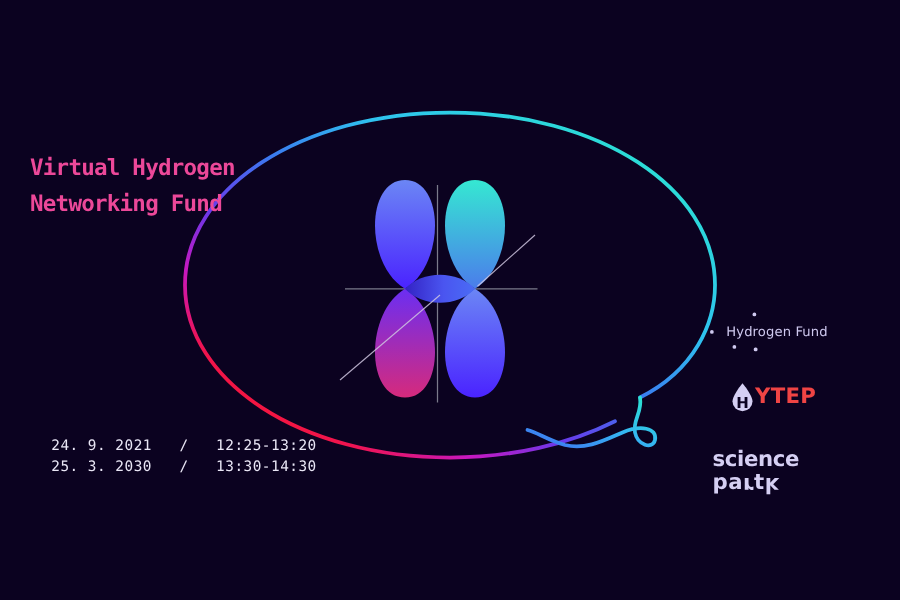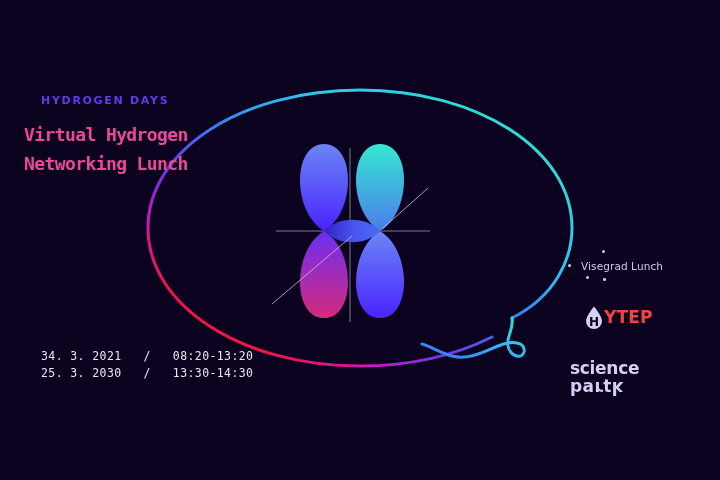--- a/index.html
+++ b/index.html
@@ -216,52 +216,51 @@
 
     <path d="M 62 105 C 30 124, 30 192, 62 192 C 94 192, 94 124, 62 105 Z" fill="url(#lobeBL)"></path>
     <path d="M 118 105 C 86 124, 86 192, 118 192 C 150 192, 150 124, 118 105 Z" fill="url(#lobeBR)"></path>
 
     <path d="M 62 105 C 76 90, 104 90, 118 105 C 104 120, 76 120, 62 105 Z" fill="url(#lensGrad)"></path>
 
     <line x1="10" y1="178" x2="90" y2="110" stroke="#cfc6e0" stroke-width="0.9" opacity="0.85"></line>
     <line x1="120" y1="103" x2="166" y2="62" stroke="#cfc6e0" stroke-width="0.9" opacity="0.85"></line>
   </svg>
 
-  <div class="eyebrow">HYDROGEN DAYS</div>
 
   <div class="headline">
     <span>Virtual Hydrogen</span>
-    <span>Networking Lunch</span>
+    <span>Networking Fund</span>
   </div>
 
   <div class="dates">
     <div class="date-row">
-      <span>34. 3. 2021</span>
+      <span>24. 9. 2021</span>
       <span class="date-sep">&nbsp;&nbsp;&nbsp;</span>
       <span class="date-sep">/</span>
       <span class="date-sep">&nbsp;&nbsp;&nbsp;</span>
-      <span>08:20-13:20</span>
+      <span>12:25-13:20</span>
     </div>
     <div class="date-row">
       <span>25. 3. 2030</span>
       <span class="date-sep">&nbsp;&nbsp;&nbsp;</span>
       <span class="date-sep">/</span>
       <span class="date-sep">&nbsp;&nbsp;&nbsp;</span>
       <span>13:30-14:30</span>
     </div>
   </div>
 
   <div class="sponsors">
 
     <div class="visegrad">
       <span class="vdot top"></span>
       <span class="vdot left"></span>
       <span class="vdot b1"></span>
       <span class="vdot b2"></span>
-      <span class="visegrad-text">Visegrad Lunch</span>
+      <span class="visegrad-text">Hydrogen Fund</span>
     </div>
 
     <div class="hytep">
       <svg width="22" height="25" viewBox="0 0 22 25">
         <path d="M11 1.5 C11 1.5 3 11 3 16 A8 8 0 0 0 19 16 C19 11 11 1.5 11 1.5 Z" fill="#d5cff3"></path>
         <text x="11" y="21" font-family="DejaVu Sans, sans-serif" font-size="12" font-weight="bold" fill="#0b0220" text-anchor="middle">H</text>
       </svg>
       <span class="hytep-text">YTEP</span>
     </div>
 

